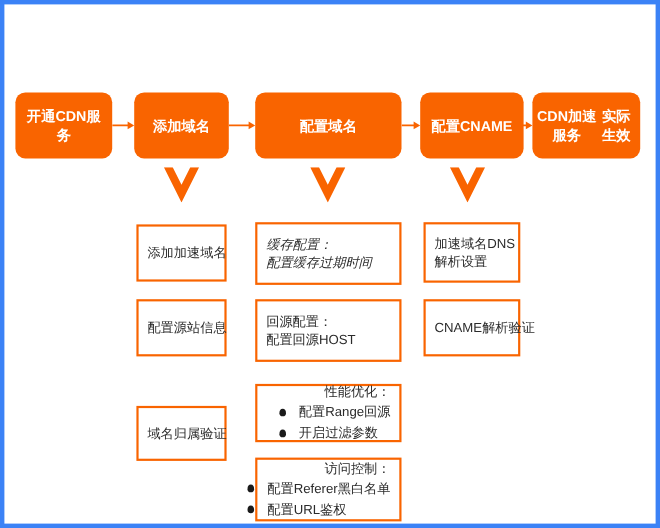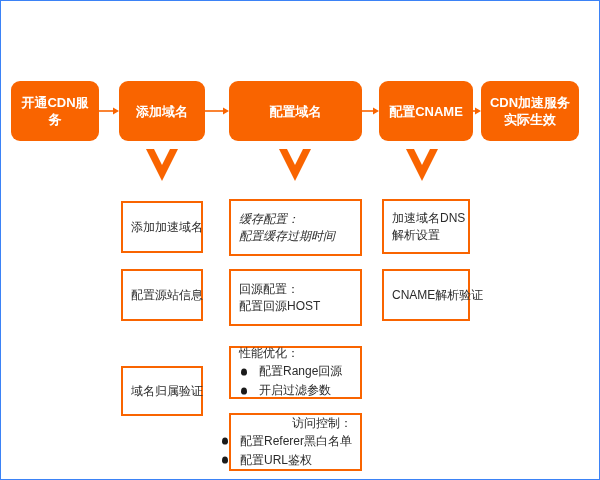--- a/index.html
+++ b/index.html
@@ -8,21 +8,21 @@
     background: #ffffff;
   }
   body {
     font-family: "Liberation Sans", "DejaVu Sans", sans-serif;
   }
   #canvas {
     position: relative;
     width: 600px;
     height: 480px;
     background: #ffffff;
-    border: 1px solid #3b82f6;
+    border: 4px solid #3b82f6;
     box-sizing: border-box;
     overflow: hidden;
   }
 
   
   .stage {
     position: absolute;
     background: #f96400;
     border-radius: 9px;
     color: #ffffff;
@@ -99,21 +99,21 @@
 <div id="canvas">
 
   <div class="stage" style="left:10px; top:80px; width:88px; height:60px;">开通CDN服务</div>
 
   <div class="stage" style="left:118px; top:80px; width:86px; height:60px;">添加域名</div>
 
   <div class="stage" style="left:228px; top:80px; width:133px; height:60px;">配置域名</div>
 
   <div class="stage" style="left:378px; top:80px; width:94px; height:60px;">配置CNAME</div>
 
-  <div class="stage" style="left:480px; top:80px; width:98px; height:60px; flex-direction:column;">
+  <div class="stage" style="left:480px; top:80px; width:98px; height:60px; flex-direction:row;">
     <span>CDN加速服务</span>
     <span>实际生效</span>
   </div>
 
   <svg class="h-arrow" style="left:98px; top:105px; width:20px; height:10px;" viewBox="0 0 20 10">
     <line x1="0" y1="5" x2="15" y2="5" stroke="#f96400" stroke-width="1.6"></line>
     <polygon points="14,1.5 20,5 14,8.5" fill="#f96400"></polygon>
   </svg>
 
   <svg class="h-arrow" style="left:204px; top:105px; width:24px; height:10px;" viewBox="0 0 24 10">
@@ -158,21 +158,21 @@
   <div class="note" style="left:228px; top:198px; width:133px; height:57px;font-style:italic;">
     <span class="note-title">缓存配置：</span>
     <span class="note-line">配置缓存过期时间</span>
   </div>
 
   <div class="note" style="left:228px; top:268px; width:133px; height:57px;">
     <span class="note-title">回源配置：</span>
     <span class="note-line">配置回源HOST</span>
   </div>
 
-  <div class="note" style="left:228px; top:345px; width:133px; height:53px;">
+  <div class="note" style="left:228px; top:345px; width:133px; height:53px;align-items:flex-end;">
     <span class="note-title">性能优化：</span>
     <ul class="bullets">
       <li>
         <span class="dot"></span>
         <span>配置Range回源</span>
       </li>
       <li>
         <span class="dot"></span>
         <span>开启过滤参数</span>
       </li>

